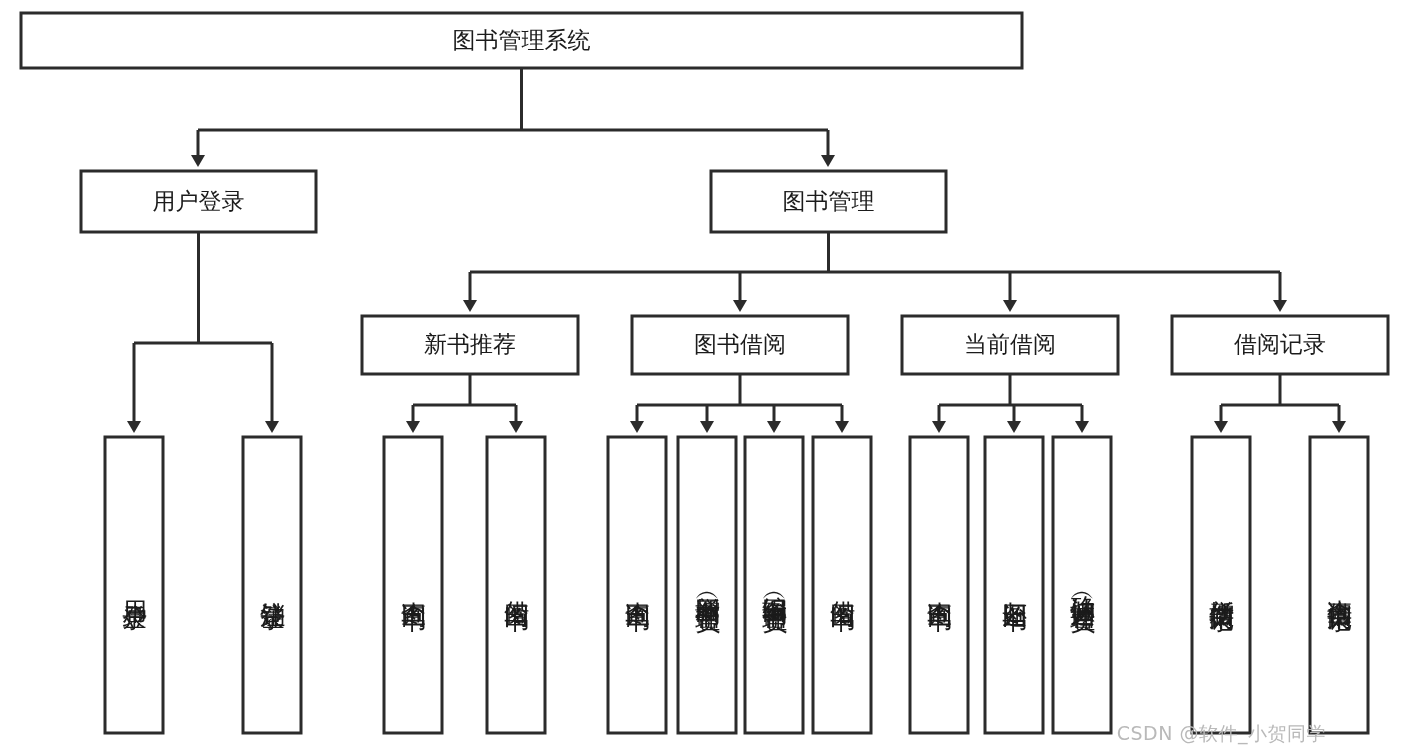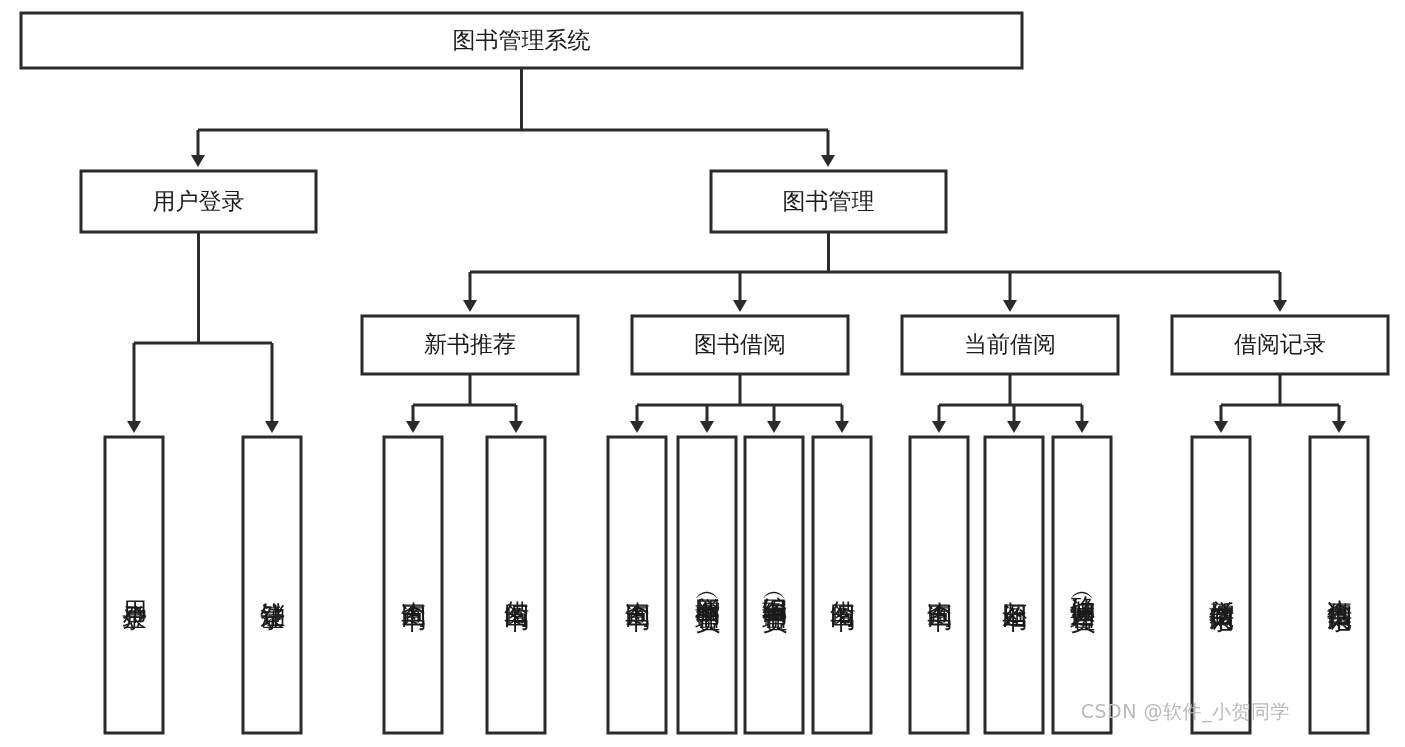--- a/index.html
+++ b/index.html
@@ -11,20 +11,21 @@
     width: 1405px;
     height: 747px;
     font-family: "DejaVu Sans", "Liberation Sans", sans-serif;
     overflow: hidden;
   }
   #diagram-root {
     position: relative;
     width: 1304px;
     height: 747px;
     background: #ffffff;
+    padding-left: 36px;
   }
   #diagram-svg {
     position: absolute;
     top: 0;
     left: 0;
     width: 1405px;
     height: 747px;
   }
   .node-box {
     fill: #ffffff;
@@ -60,21 +61,21 @@
     display: flex;
     align-items: center;
     justify-content: center;
     text-align: center;
     white-space: nowrap;
     pointer-events: none;
   }
   #watermark {
     position: absolute;
     right: 14px;
-    bottom: 22px;
+    bottom: 0;
     font-family: "DejaVu Sans", "Liberation Sans", sans-serif;
     font-size: 19px;
     color: #b9b9b9;
     letter-spacing: 0.5px;
     white-space: nowrap;
   }
 </style>
 </head>
 <body>
 

